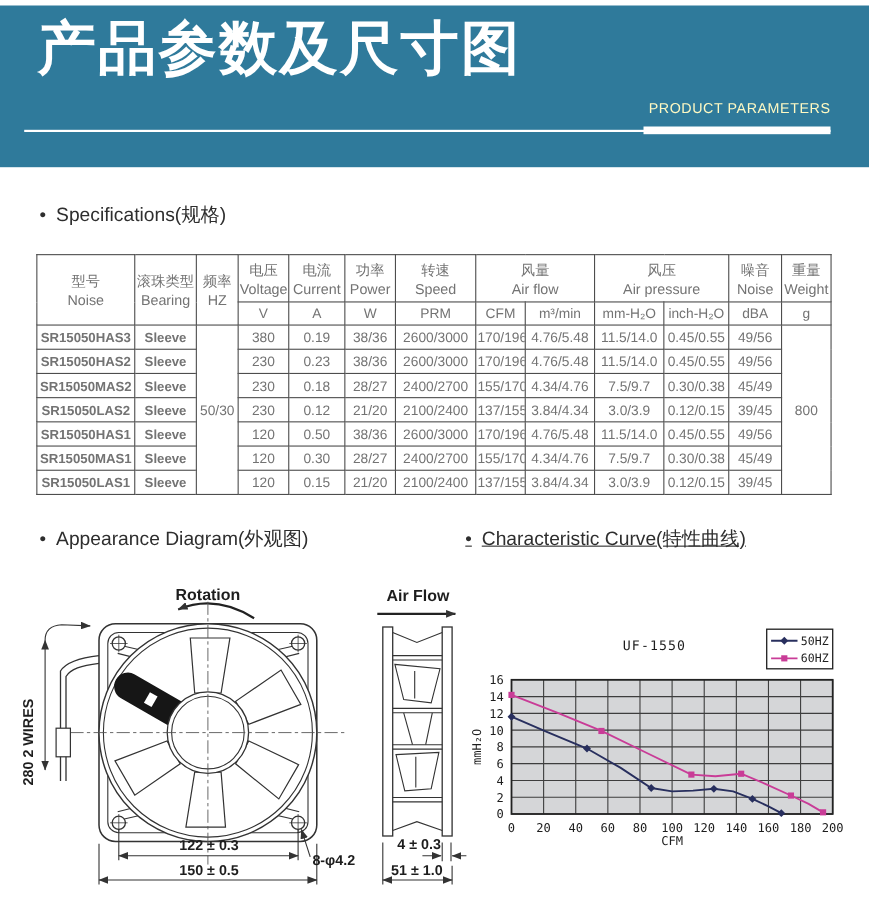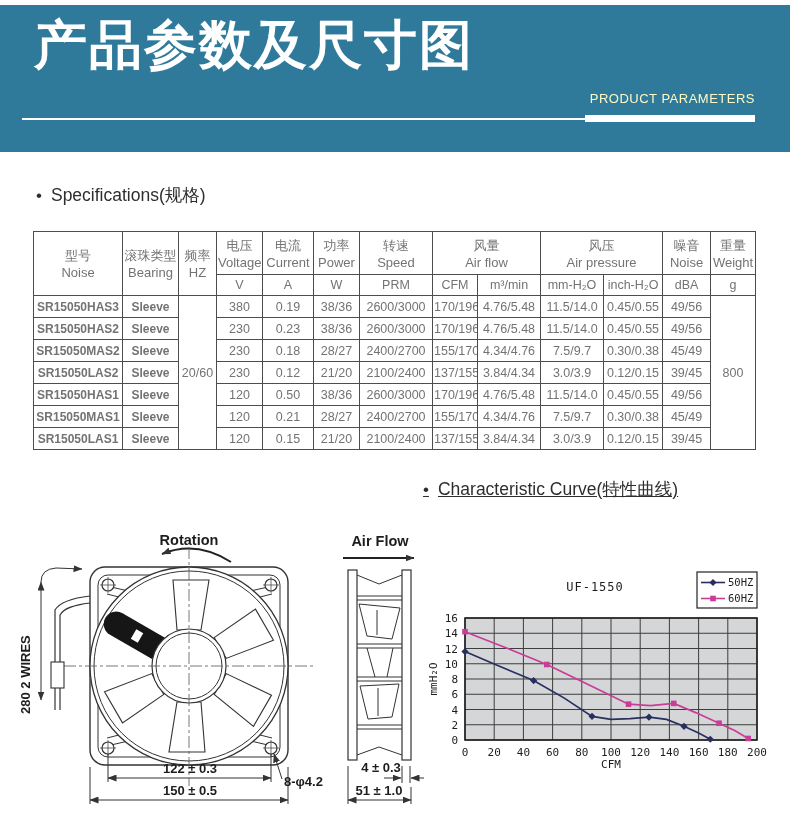--- a/index.html
+++ b/index.html
@@ -44,20 +44,21 @@
 <div class="page">
 
   <div class="banner">
     <h1>产品参数及尺寸图</h1>
     <div class="subtitle">PRODUCT PARAMETERS</div>
     <div class="rule"></div>
     <div class="rule-thick"></div>
   </div>
 
   <div class="heading h-spec">Specifications(规格)</div>
+  <div class="heading h-appearance">Appearance Diagram(外观图)</div>
   <div class="heading h-curve">Characteristic Curve(特性曲线)</div>
 
   <table class="spec">
     <colgroup>
       <col style="width:89px">
         <col style="width:56px">
         <col style="width:38px">
       <col style="width:46px">
         <col style="width:51px">
         <col style="width:46px">
@@ -126,21 +127,21 @@
         <th>mm-H₂O</th>
         <th>inch-H₂O</th>
         <th>dBA</th>
         <th>g</th>
       </tr>
     </thead>
     <tbody>
         <tr>
           <td class="model">SR15050HAS3</td>
           <td class="model">Sleeve</td>
-          <td rowspan="7">20/60</td>
+          <td rowspan="7">50/30</td>
           <td>380</td>
           <td>0.19</td>
           <td>38/36</td>
           <td>2600/3000</td>
           <td>170/196</td>
           <td>4.76/5.48</td>
           <td>11.5/14.0</td>
           <td>0.45/0.55</td>
           <td>49/56</td>
           <td rowspan="7">800</td>
@@ -194,21 +195,21 @@
           <td>170/196</td>
           <td>4.76/5.48</td>
           <td>11.5/14.0</td>
           <td>0.45/0.55</td>
           <td>49/56</td>
         </tr>
         <tr>
           <td class="model">SR15050MAS1</td>
           <td class="model">Sleeve</td>
           <td>120</td>
-          <td>0.21</td>
+          <td>0.30</td>
           <td>28/27</td>
           <td>2400/2700</td>
           <td>155/170</td>
           <td>4.34/4.76</td>
           <td>7.5/9.7</td>
           <td>0.30/0.38</td>
           <td>45/49</td>
         </tr>
         <tr>
           <td class="model">SR15050LAS1</td>

